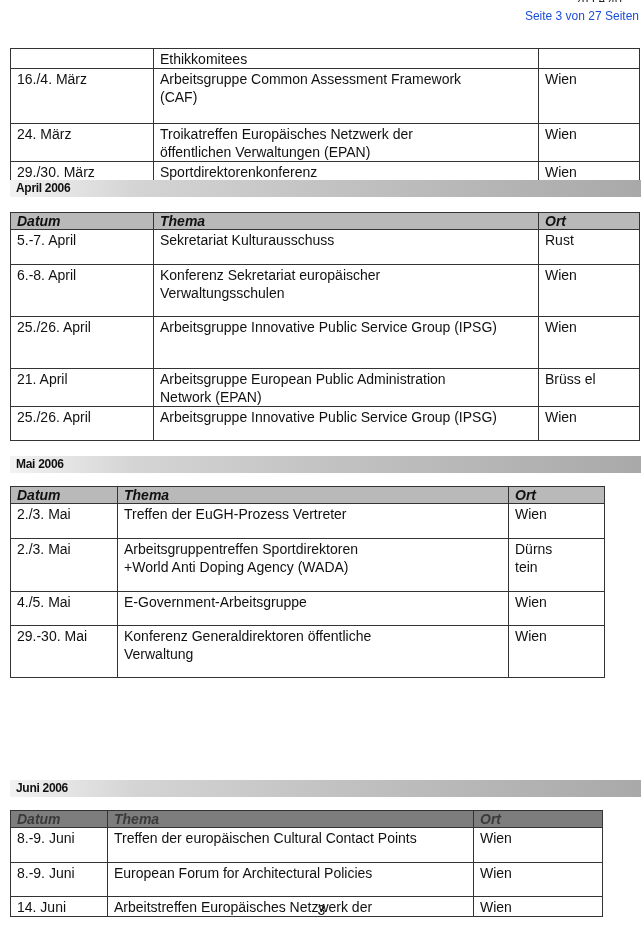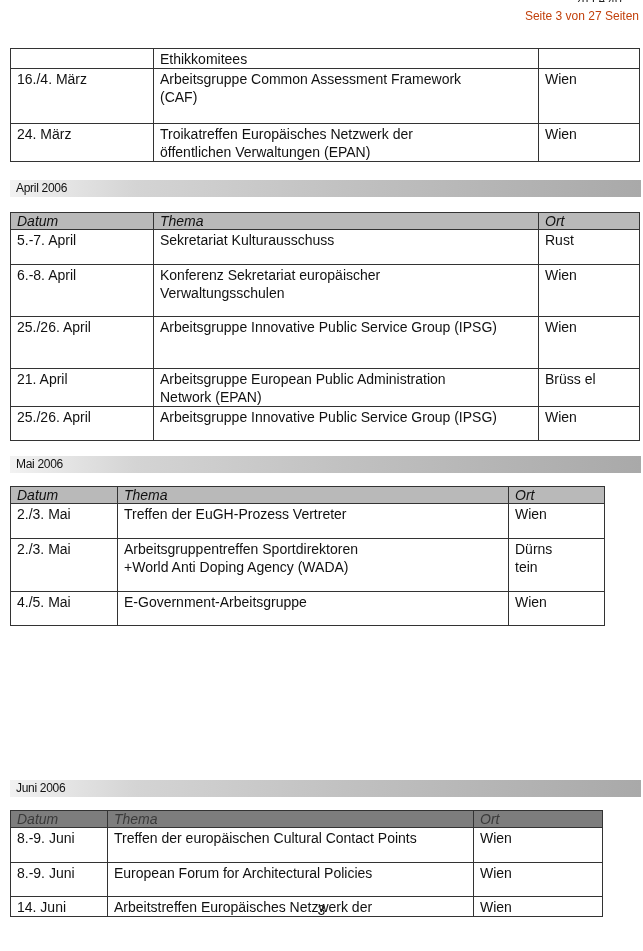--- a/index.html
+++ b/index.html
@@ -1,29 +1,29 @@
 <!DOCTYPE html>
 <html><head>
 <meta charset="utf-8">
 <style>
   html, body { margin: 0; padding: 0; background: #ffffff; }
   body {
     width: 643px; height: 951px; position: relative; overflow: hidden;
     font-family: "Liberation Sans", sans-serif; color: #111; font-size: 14px;
   }
   .hdr-ref { position: absolute; right: 8px; top: 0px; font-size: 12px; color: #222; height: 8px; overflow: hidden; line-height: 14px; margin-top:-6px; }
-  .hdr-page { position: absolute; right: 4px; top: 9px; font-size: 12px; color: #c2410c; }
+  .hdr-page { position: absolute; right: 4px; top: 9px; font-size: 12px; color: #1d4ed8; }
   table { border-collapse: collapse; position: absolute; table-layout: fixed; }
   td, th { border: 1px solid #333; vertical-align: top; padding: 1px 6px 0 6px; font-size: 14px; line-height: 18px; text-align: left; font-weight: normal; }
-  th { font-style: italic; font-weight: normal; background: #b9b9b9; padding-top: 0; padding-bottom: 0; line-height: 16px; margin-left: 12px; }
+  th { font-style: italic; font-weight: bold; background: #b9b9b9; padding-top: 0; padding-bottom: 0; line-height: 16px; margin-left: 12px; }
   th.dark { background: #7d7d7d; color: #3a3a3a; }
   .month-bar {
     position: absolute; left: 10px; right: 2px; height: 17px;
     background: linear-gradient(90deg, #f2f2f2 0%, #d4d4d4 20%, #c0c0c0 55%, #a9a9a9 100%);
-    font-weight: normal; font-size: 12px; line-height: 17px; padding-left: 6px; letter-spacing: -0.3px;
+    font-weight: bold; font-size: 12px; line-height: 17px; padding-left: 6px; letter-spacing: -0.3px;
   }
   .page-num { position: absolute; left: 0; width: 643px; top: 902px; text-align: center; font-size: 14px; }
   #t-marz { left: 10px; top: 48px; width: 629px; }
   #t-april { left: 10px; top: 212px; width: 629px; }
   #t-mai { left: 10px; top: 486px; width: 594px; }
   #t-juni { left: 10px; top: 810px; width: 592px; }
 </style>
 </head>
 <body>
 
@@ -43,20 +43,25 @@
     <td></td>
   </tr>
   <tr style="height:55px">
     <td>16./4. März</td>
     <td style="padding-right:60px">Arbeitsgruppe Common Assessment Framework (CAF)</td>
     <td>Wien</td>
   </tr>
   <tr style="height:38px">
     <td>24. März</td>
     <td style="padding-right:90px">Troikatreffen Europäisches Netzwerk der öffentlichen Verwaltungen (EPAN)</td>
+    <td>Wien</td>
+  </tr>
+  <tr style="height:17px">
+    <td>29./30. März</td>
+    <td>Sportdirektorenkonferenz</td>
     <td>Wien</td>
   </tr>
 </tbody>
   </table>
 
 <div class="month-bar" style="top:180px">April 2006</div>
 <table id="t-april">
   <colgroup>
       <col style="width:143px">
       <col style="width:385px">
@@ -117,20 +122,25 @@
   <tr style="height:53px">
     <td>2./3. Mai</td>
     <td style="padding-right:130px">Arbeitsgruppentreffen Sportdirektoren +World Anti Doping Agency (WADA)</td>
     <td style="padding-right:40px">Dürns tein</td>
   </tr>
   <tr style="height:34px">
     <td>4./5. Mai</td>
     <td>E-Government-Arbeitsgruppe</td>
     <td>Wien</td>
   </tr>
+  <tr style="height:52px">
+    <td>29.-30. Mai</td>
+    <td style="padding-right:120px">Konferenz Generaldirektoren öffentliche Verwaltung</td>
+    <td>Wien</td>
+  </tr>
 </tbody>
   </table>
 
 <div class="month-bar" style="top:780px">Juni 2006</div>
 <table id="t-juni">
   <colgroup>
       <col style="width:97px">
       <col style="width:366px">
       <col style="width:129px">
     </colgroup>

